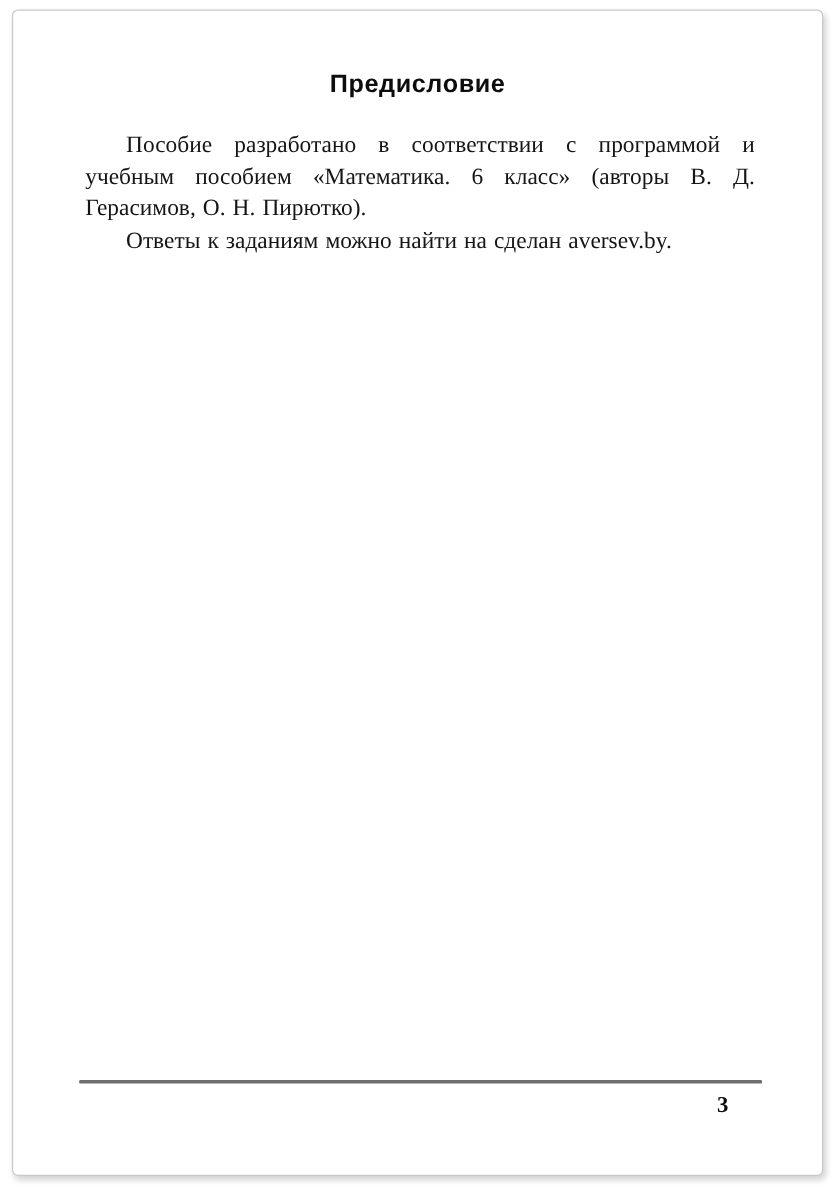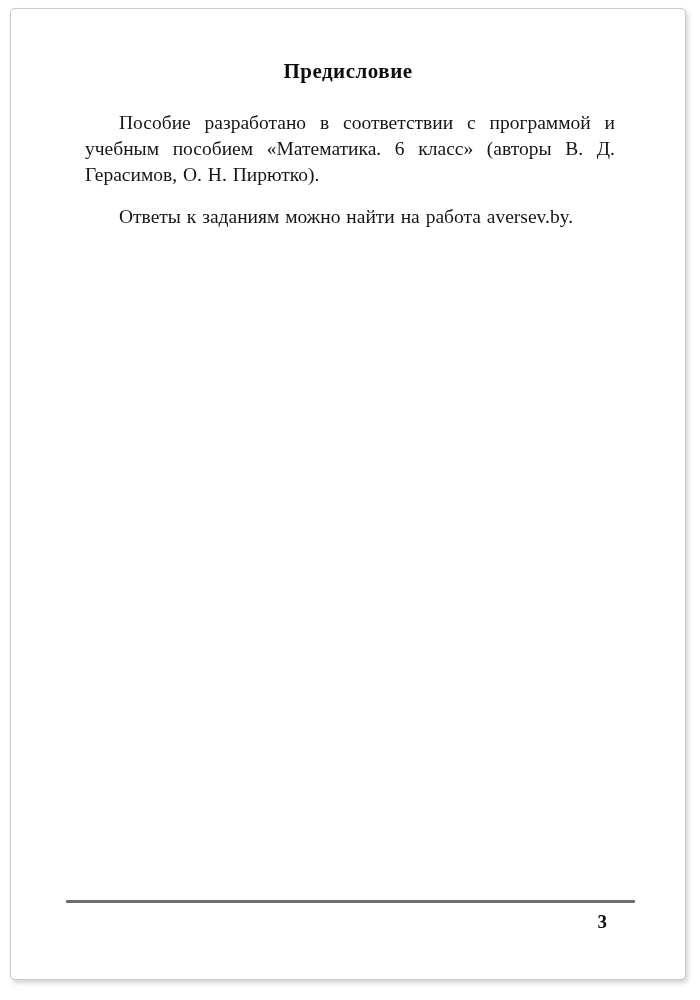--- a/index.html
+++ b/index.html
@@ -23,39 +23,39 @@
     box-shadow: 2px 3px 5px rgba(0,0,0,0.18);
     box-sizing: border-box;
     font-family: "Liberation Serif", "DejaVu Serif", serif;
     color: #111111;
   }
 
   .page-title {
     margin: 0;
     padding-top: 50px;
     text-align: center;
-    font-family: Liberation Serif, serif;
+    font-family: Liberation Sans, sans-serif;
     font-weight: bold;
     font-size: 21px;
     letter-spacing: 0.5px;
     color: #0d0d0d;
   }
 
   .body-text {
     margin-top: 26px;
     padding-left: 58px;
     padding-right: 54px;
     font-size: 19.5px;
     line-height: 26px;
     text-align: justify;
     color: #151515;
   }
 
   .body-text p {
-    margin: 16px;
+    margin: 2px;
     text-indent: 34px;
     word-spacing: 1px;
   }
 
   .page-footer {
     position: absolute;
     left: 55px;
     right: 50px;
     bottom: 46px;
   }
@@ -78,21 +78,21 @@
 </style>
 </head>
 <body>
 
 <div class="scan-page">
 
   <h1 class="page-title">Предисловие</h1>
 
   <div class="body-text">
     <p>Пособие разработано в соответствии с программой и учебным пособием «Математика. 6 класс» (авторы В. Д. Герасимов, О. Н. Пирютко).</p>
-    <p>Ответы к заданиям можно найти на работа aversev.by.</p>
+    <p>Ответы к заданиям можно найти на сделан aversev.by.</p>
   </div>
 
   <div class="page-footer">
     <div class="footer-rule"></div>
     <div class="page-number">3</div>
   </div>
 
 </div>
 
 </body></html>

